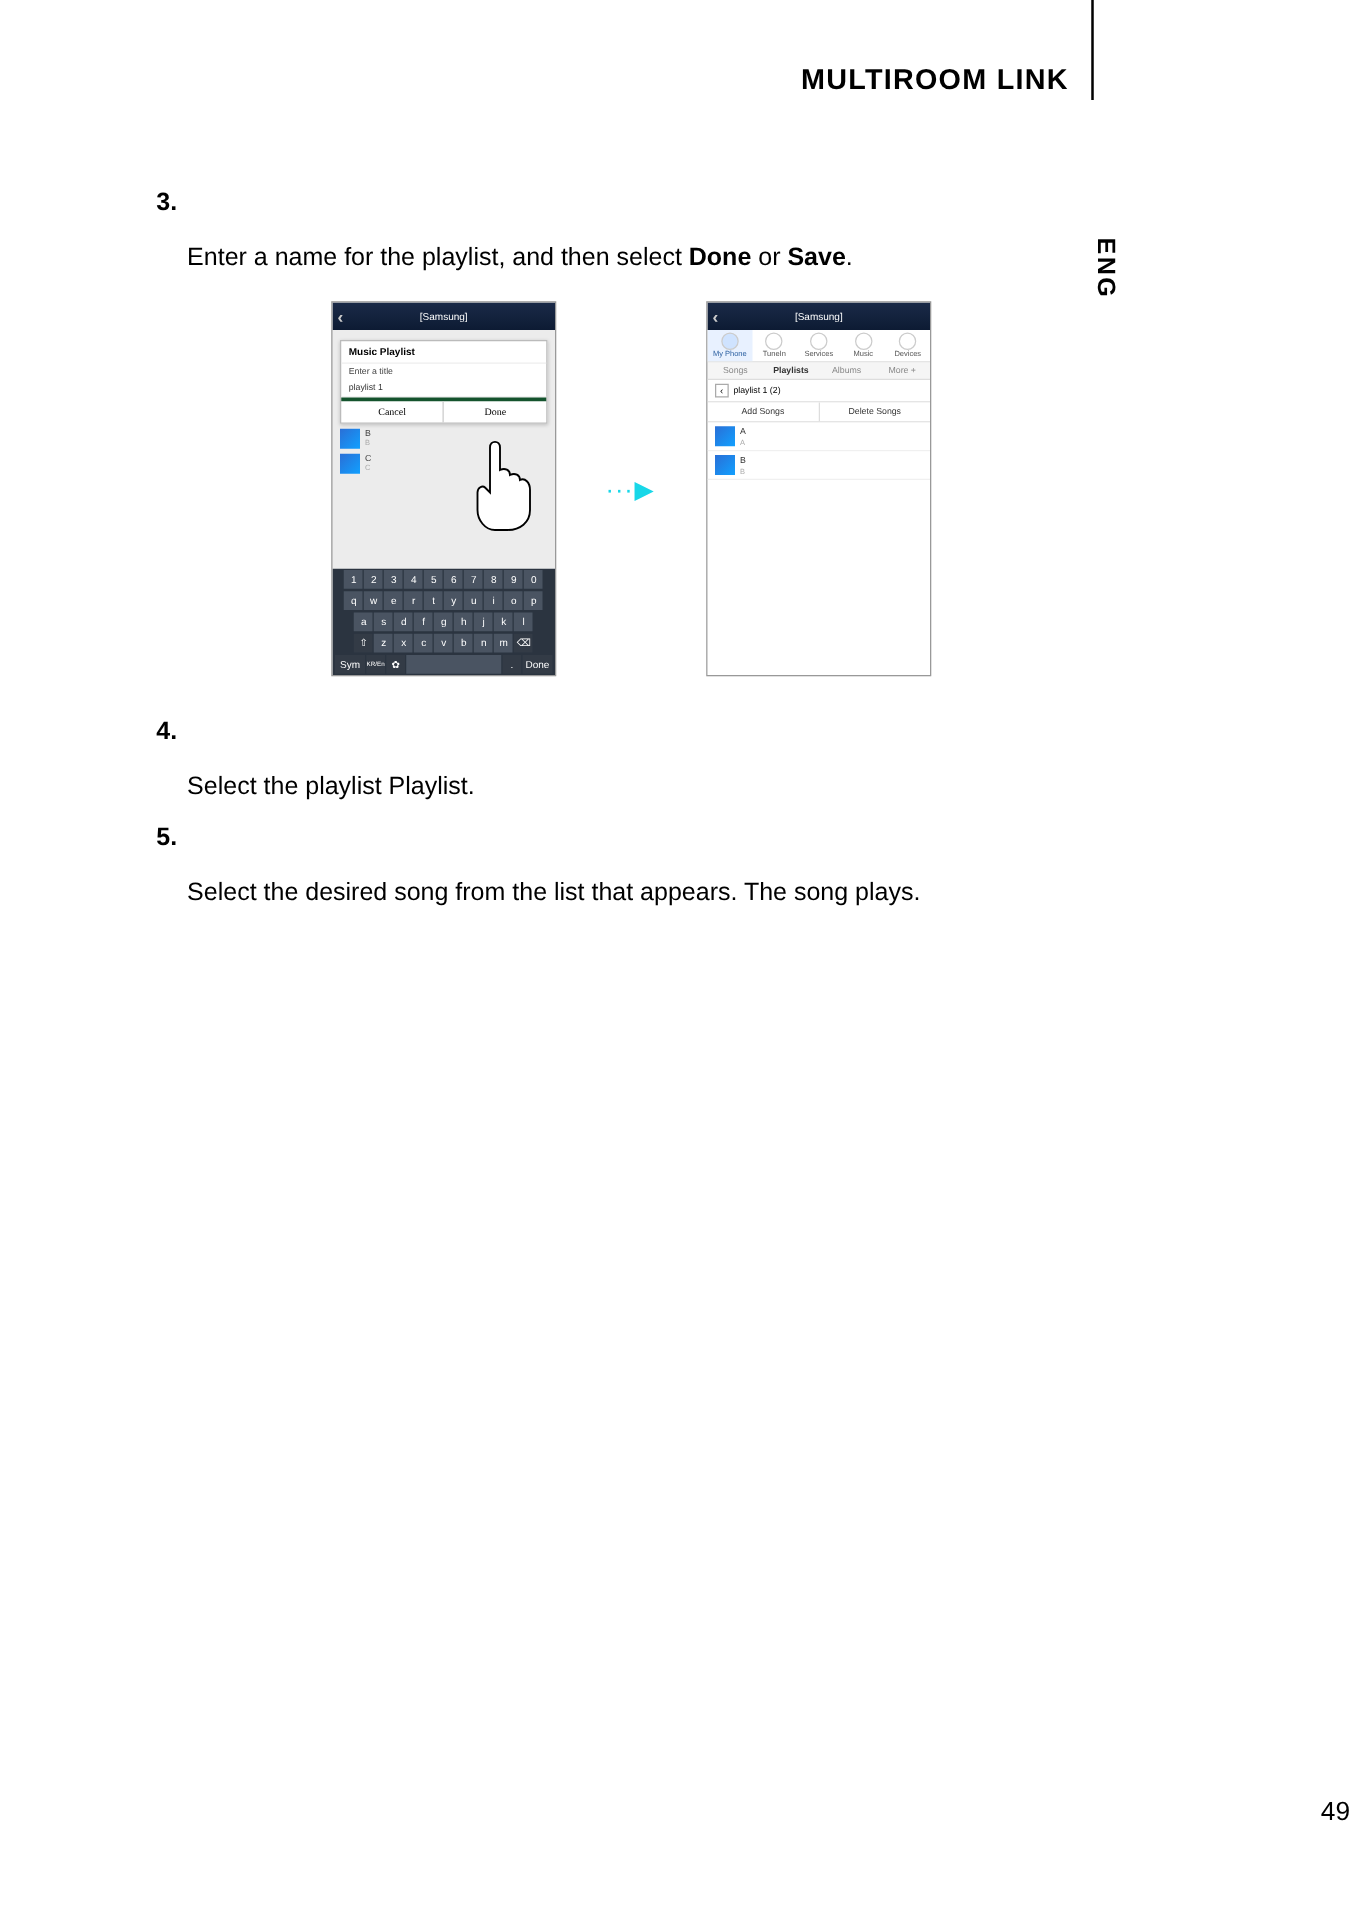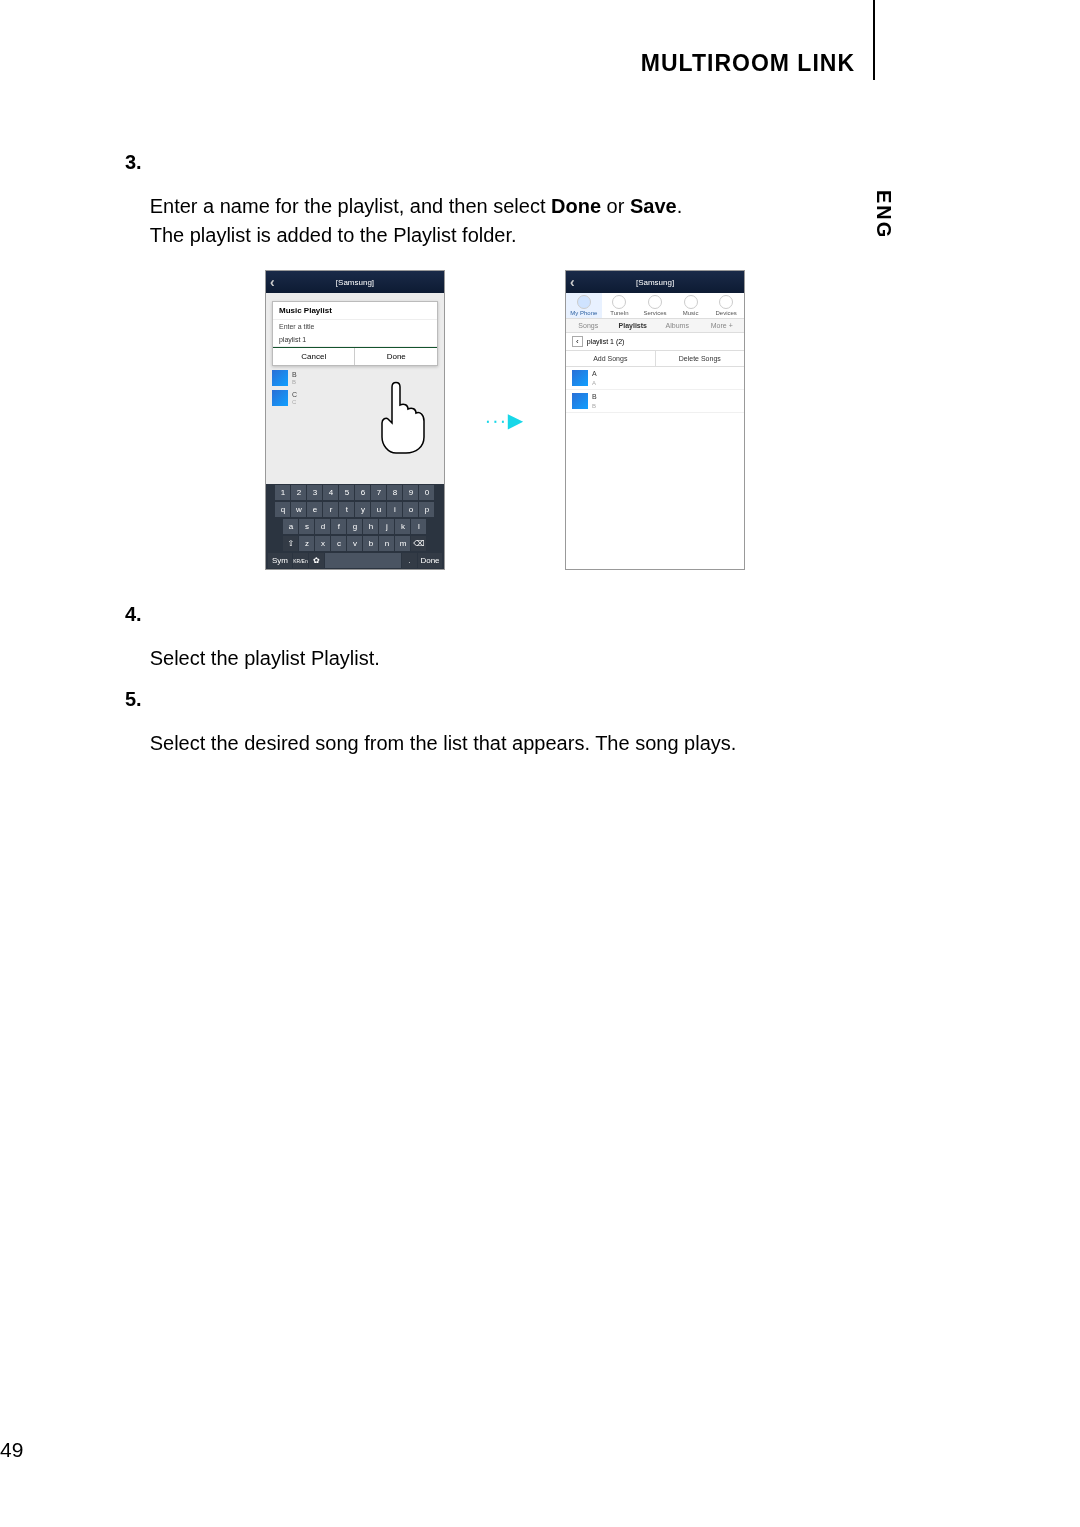--- a/index.html
+++ b/index.html
@@ -91,21 +91,21 @@
     box-shadow: 0 1px 3px rgba(0,0,0,.2);
   }
   .dialog-title {
     padding: 4px 6px;
     font-weight: bold;
     font-size: 8px;
     border-bottom: 1px solid #eee;
   }
   .dialog-hint { padding: 3px 6px; font-size: 7px; color: #444; }
   .dialog-input { padding: 3px 6px; font-size: 7px; color: #333; border-bottom:1px solid #eee;}
-  .dialog-actions { display: flex; border-top: 1px solid #14532d; }
+  .dialog-actions { display: flex; border-top: 3px solid #14532d; font-family: Liberation Serif, serif; }
   .dialog-actions > div {
     flex: 1; text-align: center; padding: 4px 0; font-size: 8px;
   }
   .dialog-actions > div:first-child { border-right: 1px solid #ccc; }
   .bg-list {
     padding: 2px 6px;
     font-size: 7px;
     color: #444;
   }
   .song-row { display:flex; align-items:center; gap:4px; padding:2px 0;}
@@ -154,38 +154,37 @@
   .pl-song .t2{ font-size:6px; color:#aaa;}
   .arrow {
     color: #18d7e8;
     font-size: 20px;
     letter-spacing: 2px;
   }
   .page-num {
     position: absolute;
     bottom: 65px;
     left: 0; right: 0;
-    text-align: left;
+    text-align: right;
     font-size: 21px;
   }
 </style>
 </head>
 <body>
 
 <div class="right-border"></div>
 <div class="header-label">MULTIROOM LINK</div>
 <div class="lang-tab">ENG</div>
 
 <div class="content">
 
   <div class="step">
     <div class="step-num">3.</div>
     <div class="step-body">
       <span>Enter a name for the playlist, and then select </span><b>Done</b><span> or </span><b>Save</b><span>.</span><br>
-      <span>The playlist is added to the Playlist folder.</span>
     </div>
   </div>
 
   <div class="screens">
 
     <div class="phone">
       <div class="phone-header">
         <span class="phone-back">‹</span>
         <span>[Samsung]</span>
       </div>

